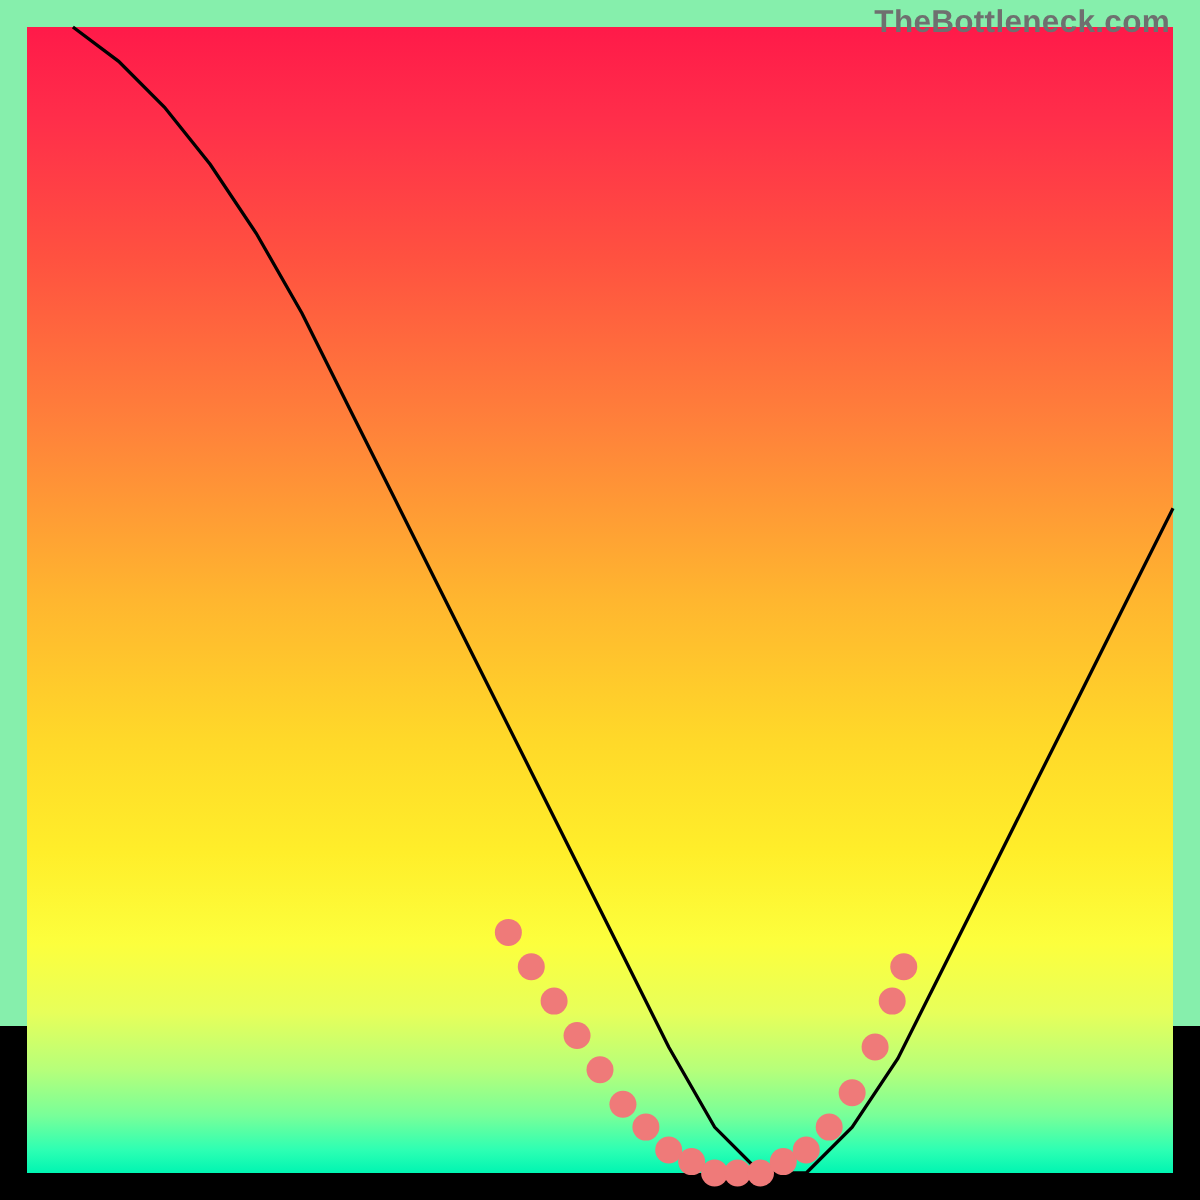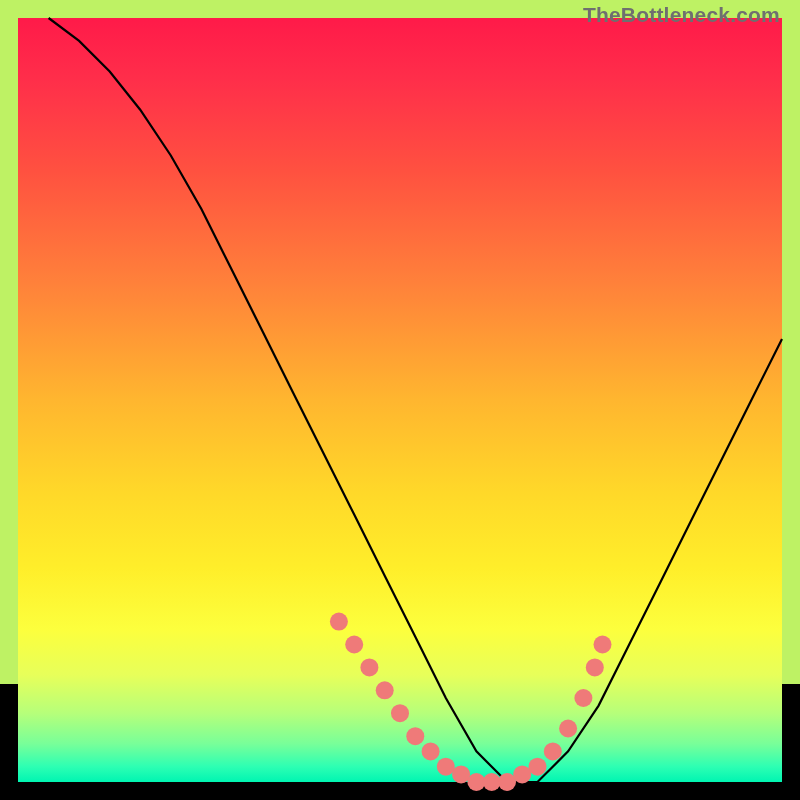--- a/index.html
+++ b/index.html
@@ -1,21 +1,21 @@
 <!DOCTYPE html>
 <html><head>
 <meta charset="utf-8">
 <style>
   * { margin: 0; padding: 0; box-sizing: border-box; }
   html, body { width: 800px; height: 800px; overflow: hidden; background: #000; }
   .frame {
     position: relative;
     width: 800px;
     height: 684px;
-    background: #bef264;
+    background: #86efac;
     text-align: right;
   }
   .plot {
     position: absolute;
     left: 18px;
     top: 18px;
     width: 764px;
     height: 764px;
     background: linear-gradient(to bottom,
       #ff1a49 0%,

